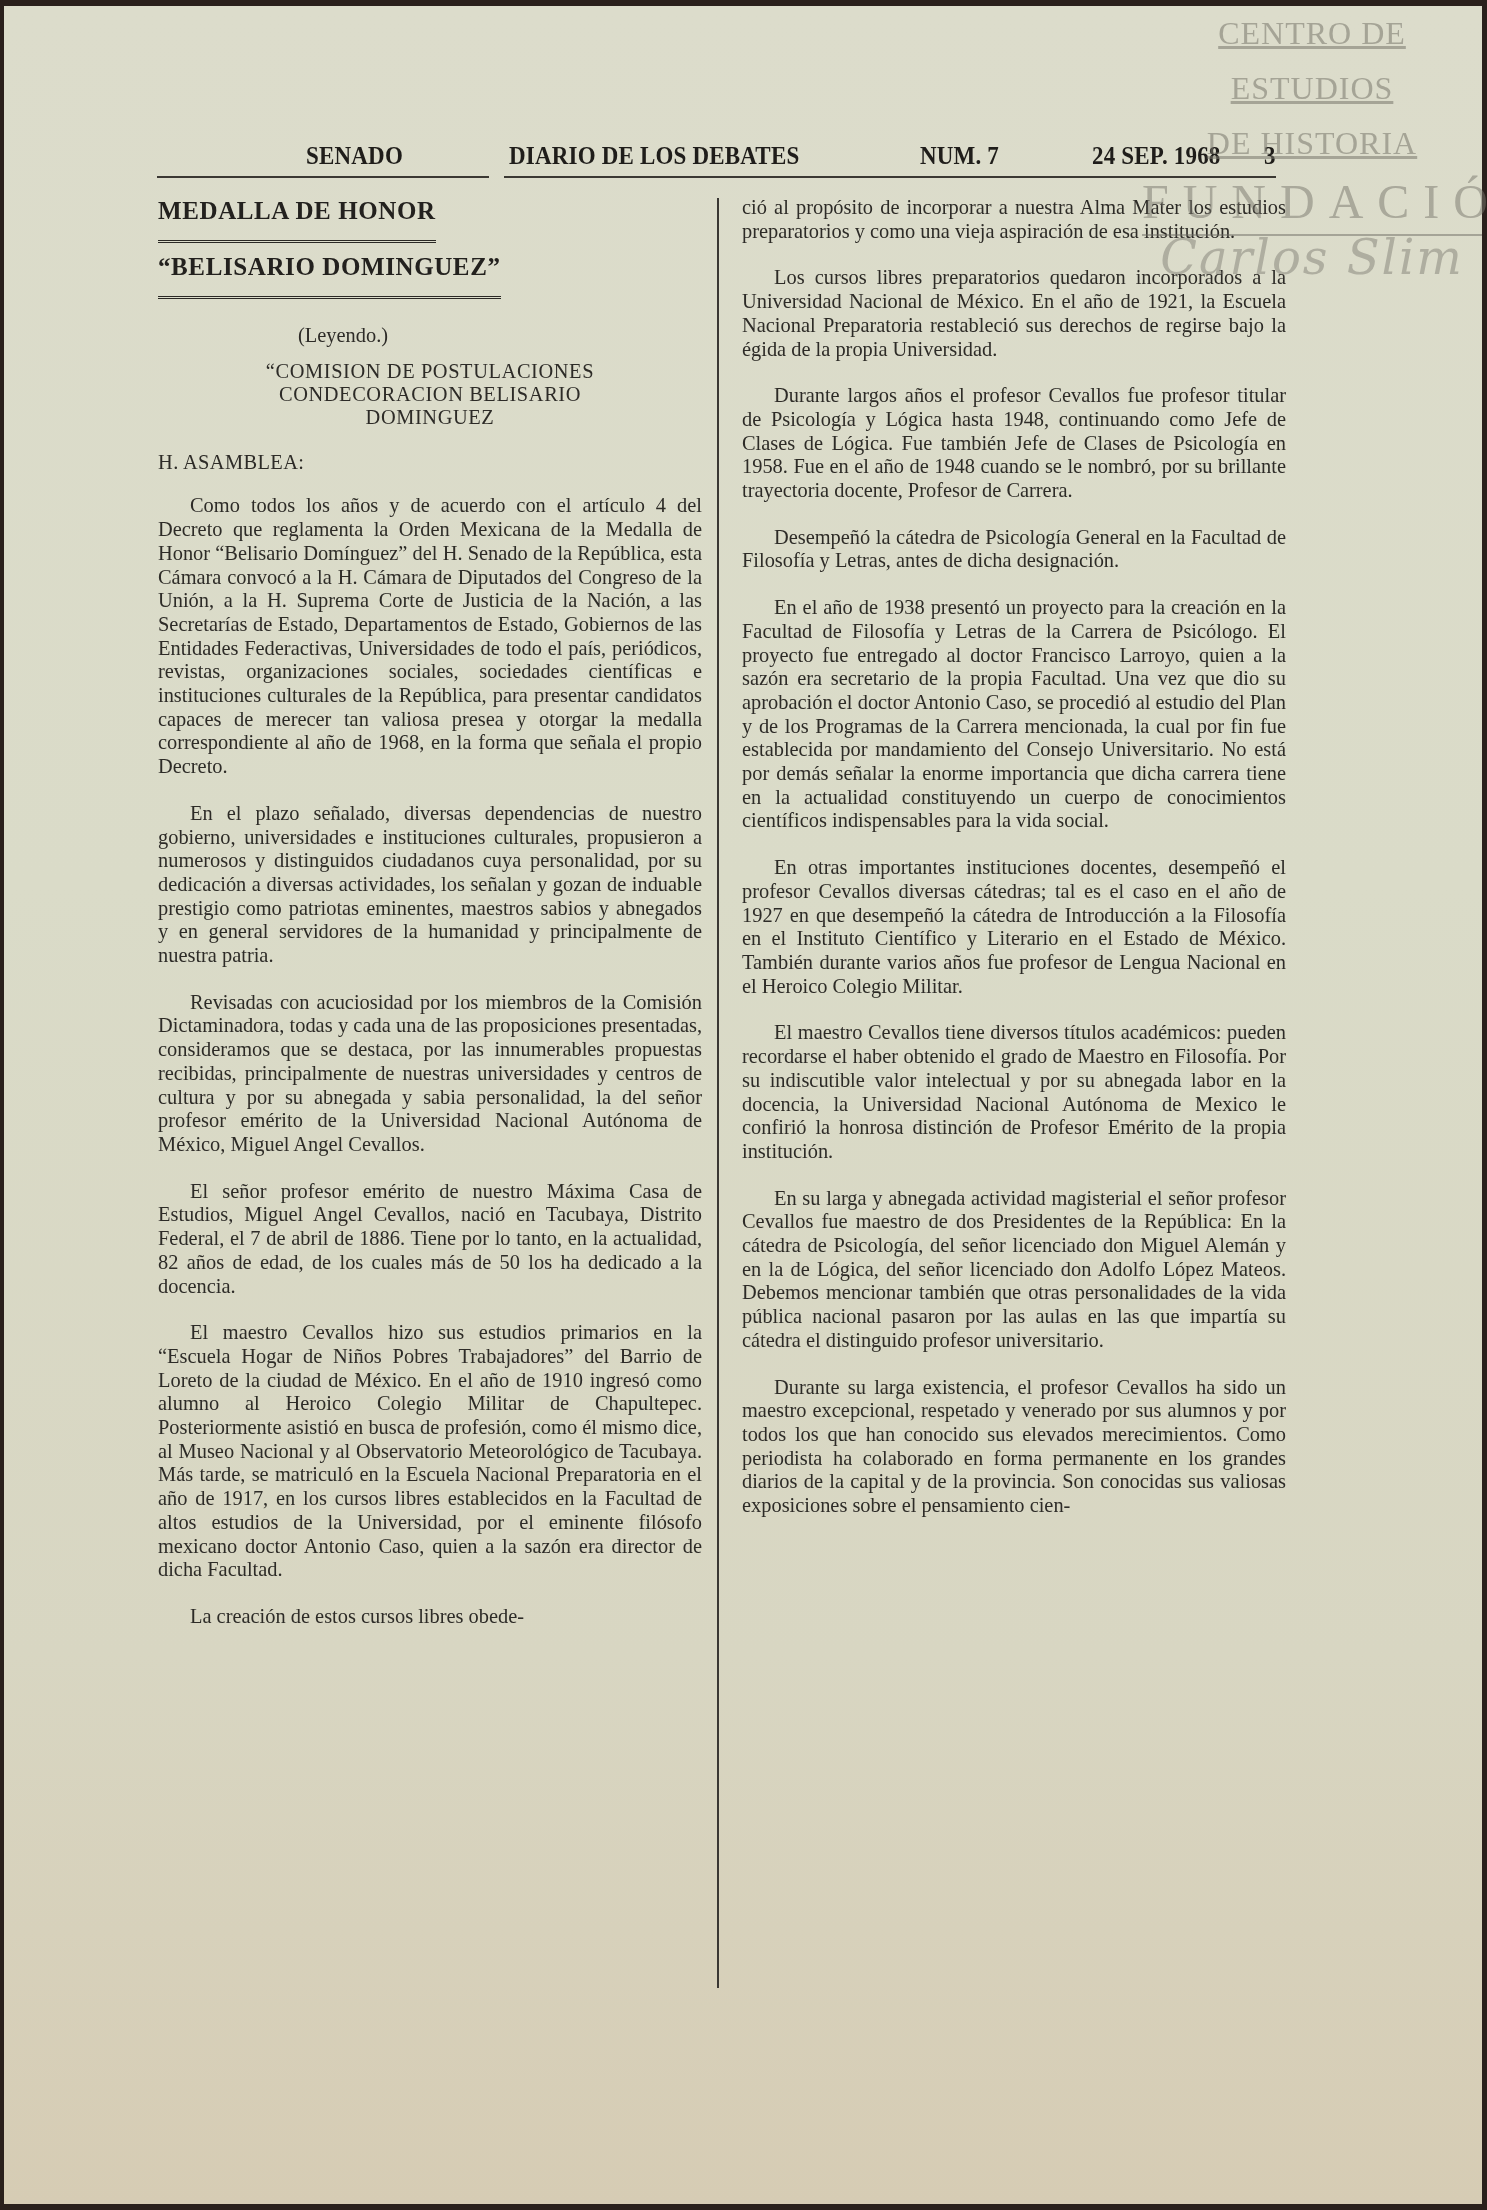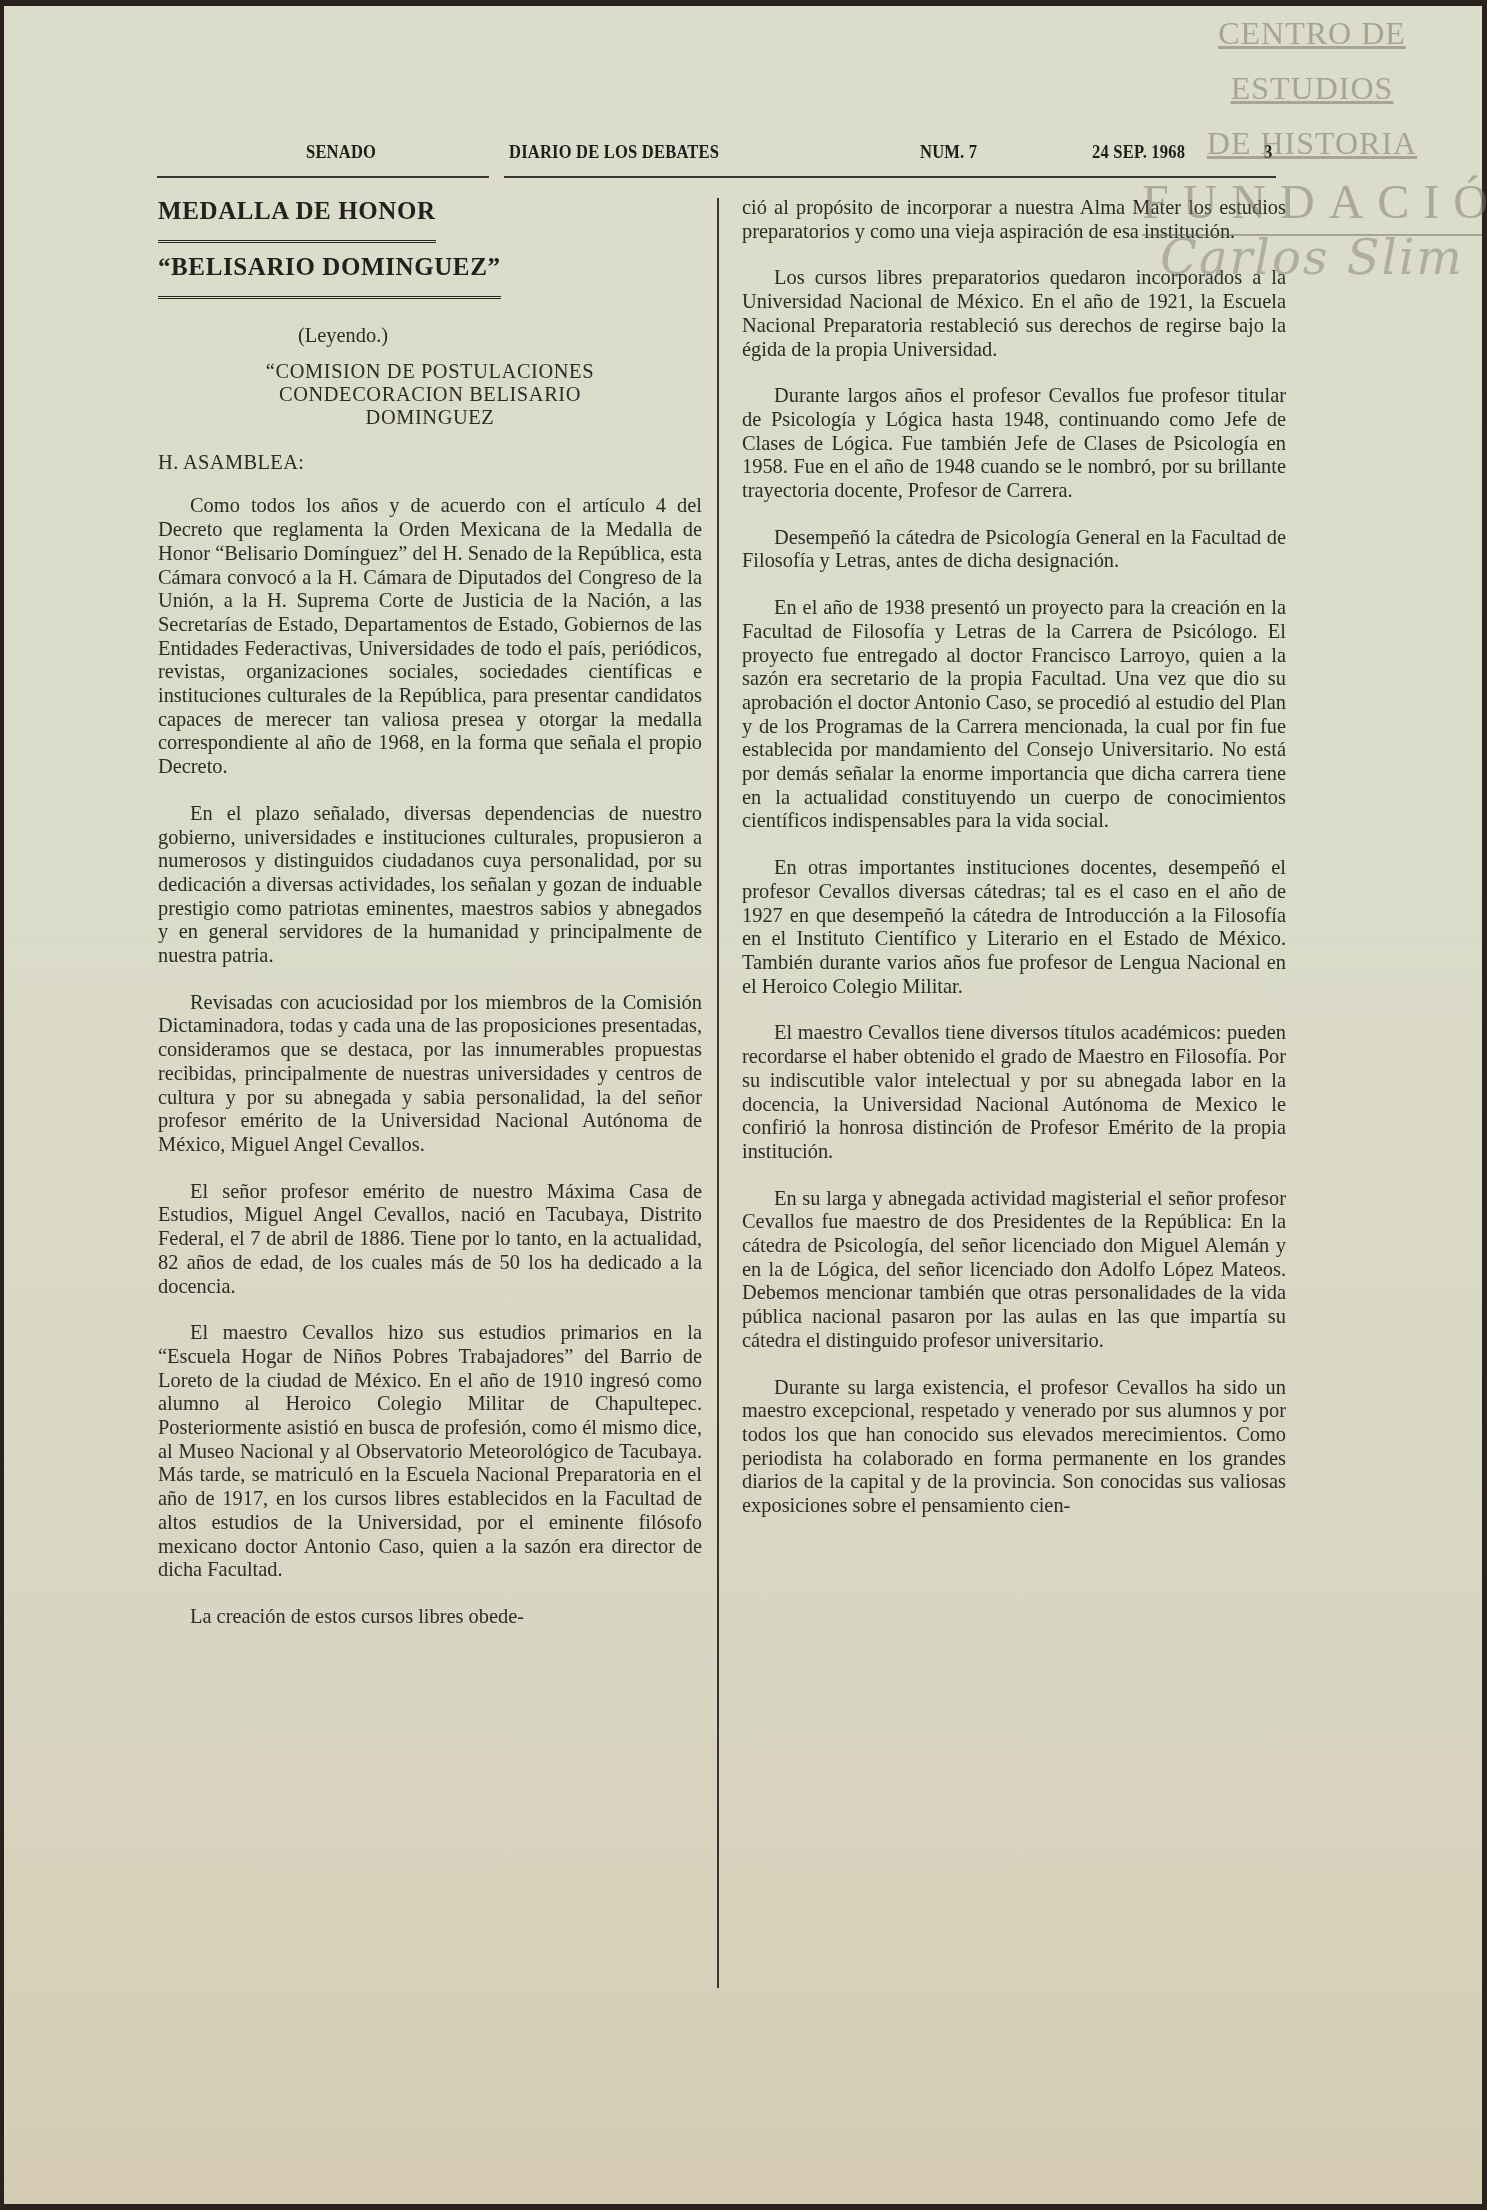--- a/index.html
+++ b/index.html
@@ -7,21 +7,21 @@
     width: 1487px; height: 2210px; position: relative; overflow: hidden;
     background: #2a201c;
     font-family: "Liberation Serif", "DejaVu Serif", serif;
   }
   .page {
     position: absolute; left: 4px; top: 6px; width: 1478px; height: 2198px;
     background: linear-gradient(180deg, #dcdccb 0%, #dadbc8 40%, #d8d6c2 75%, #d6ccb4 100%);
   }
   .header {
     position: absolute; top: 136px; left: 0; width: 100%; height: 30px;
-    font-family: "Liberation Serif", serif; font-weight: bold; font-size: 18px; color: #1f1d1a;
+    font-family: "Liberation Serif", serif; font-weight: bold; font-size: 25px; color: #1f1d1a;
   }
   .header span { position: absolute; top: 0; white-space: nowrap; letter-spacing: 0.2px; transform: scaleX(0.92); transform-origin: left; }
   .rule { position: absolute; height: 2px; background: #3b3833; }
   .col {
     position: absolute; top: 190px; width: 544px;
     font-size: 20.4px; line-height: 23.7px; color: #2d2b27;
     text-align: justify; hyphens: manual;
   }
   .col-left { left: 154px; }
   .col-right { left: 738px; }

